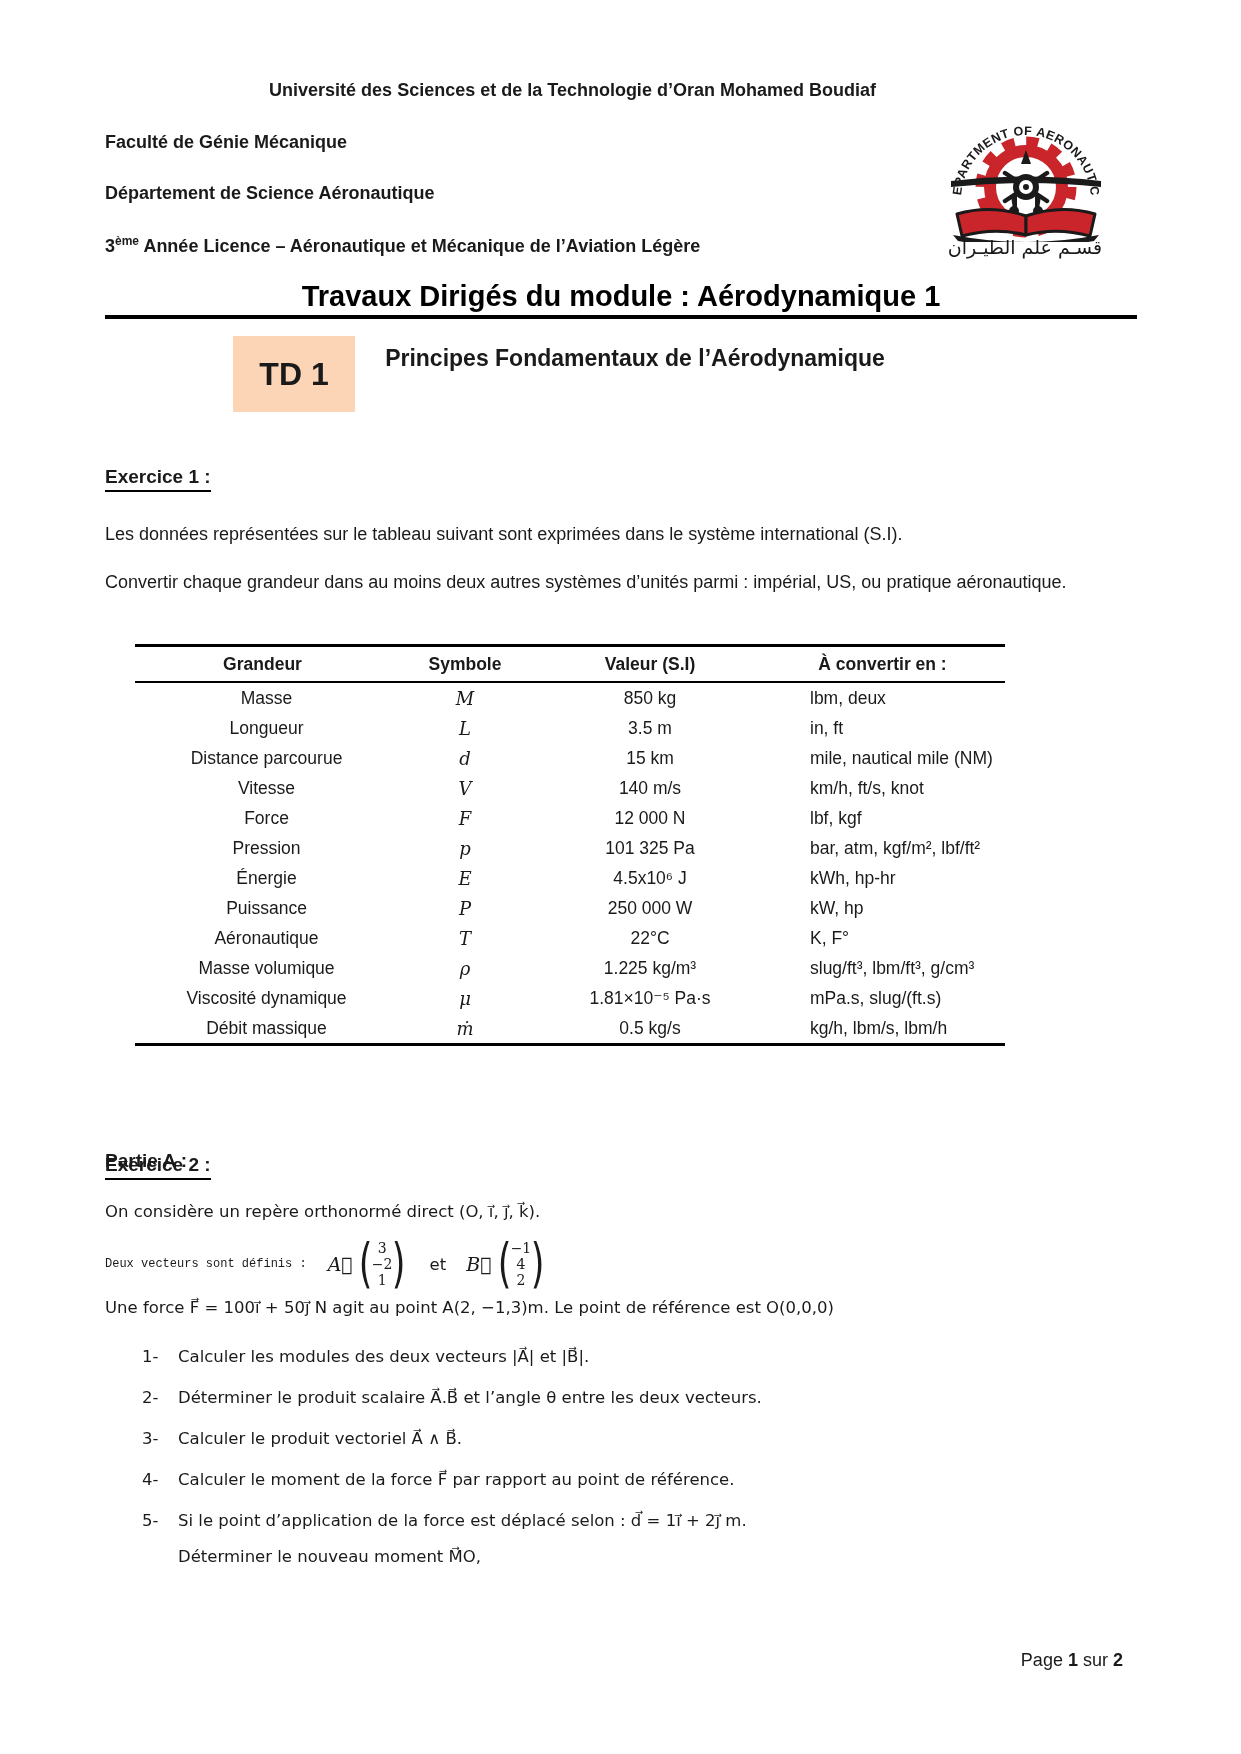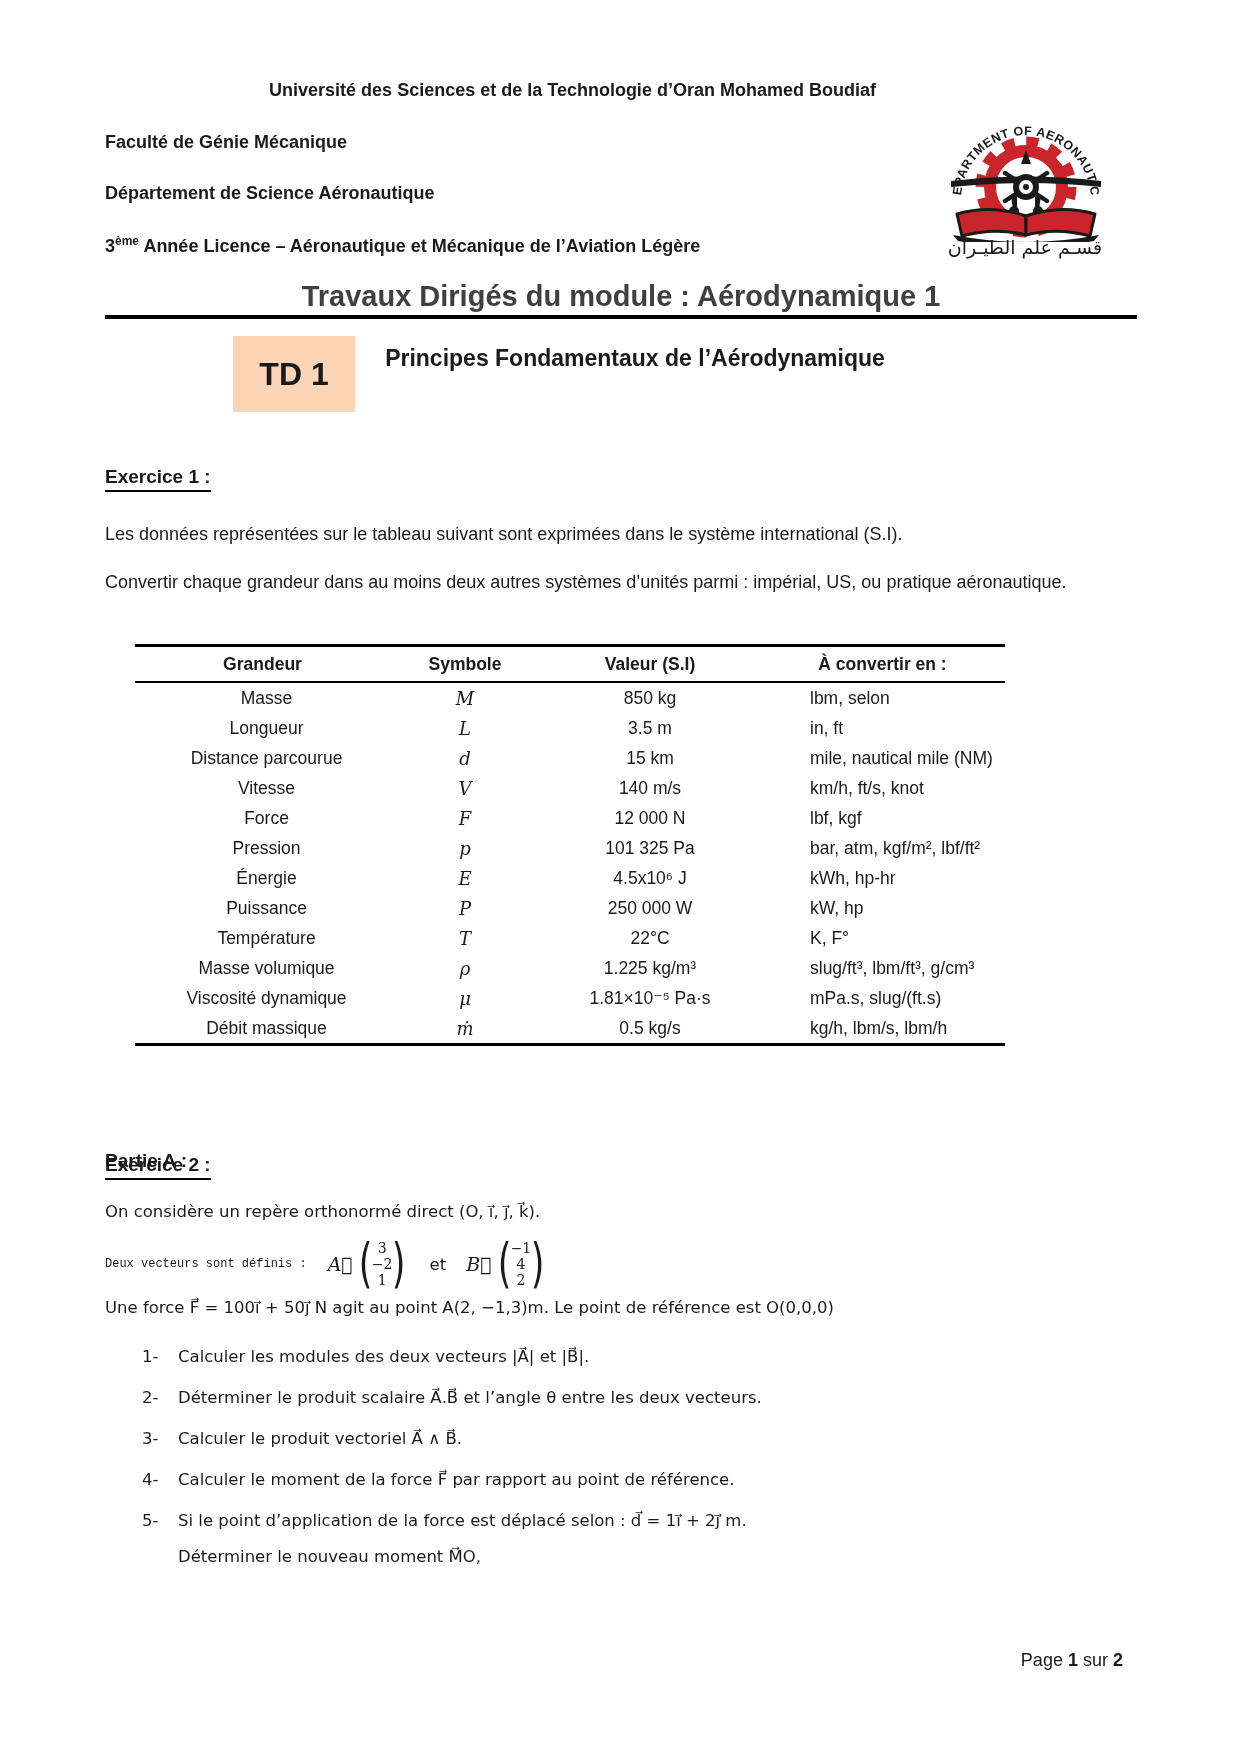--- a/index.html
+++ b/index.html
@@ -14,21 +14,21 @@
   .abs{position:absolute;}
   
   .uni-line{top:80px;left:105px;width:935px;text-align:center;font-size:18px;font-weight:bold;}
   .fac-line{top:132px;left:105px;font-size:18px;font-weight:bold;}
   .dep-line{top:183px;left:105px;font-size:18px;font-weight:bold;}
   .annee-line{top:234px;left:105px;font-size:18px;font-weight:bold;}
   .annee-line sup{font-size:12px;}
   .logo-box{top:92px;left:938px;width:176px;height:150px;}
   .logo-arabic{top:236px;left:930px;width:190px;text-align:center;font-size:19px;color:#1a1a1a;font-family:"DejaVu Sans",sans-serif;}
   
-  .main-title{top:280px;left:105px;width:1032px;text-align:center;font-size:29px;font-weight:bold;color:#404040;}
+  .main-title{top:280px;left:105px;width:1032px;text-align:center;font-size:29px;font-weight:bold;color:#000000;}
   .title-rule{top:315px;left:105px;width:1032px;height:4px;background:#000;}
   .td-box{top:336px;left:233px;width:122px;height:76px;background:#FBD5B5;display:flex;align-items:center;justify-content:center;font-size:32px;font-weight:bold;color:#1a1a1a;}
   .subtitle-block{top:341px;left:335px;width:600px;text-align:center;font-size:23px;font-weight:bold;line-height:35px;}
   
   .ex1-heading{top:466px;left:105px;font-size:19px;font-weight:bold;border-bottom:2.5px solid #000;padding-bottom:2px;}
   .ex1-p1{top:524px;left:105px;width:1032px;font-size:18px;}
   .ex1-p2{top:566px;left:105px;width:1032px;font-size:18px;line-height:32px;text-align:justify;}
   
   .conv-table{top:644px;left:135px;width:870px;border-collapse:collapse;table-layout:fixed;font-size:17.5px;}
   .conv-table{border-top:3.5px solid #000;border-bottom:3.5px solid #000;}
@@ -132,21 +132,21 @@
         <th>Symbole</th>
         <th>Valeur (S.I)</th>
         <th>À convertir en :</th>
       </tr>
     </thead>
     <tbody>
         <tr>
           <td class="c0">Masse</td>
           <td class="c1">M</td>
           <td class="c2">850 kg</td>
-          <td class="c3">lbm, selon</td>
+          <td class="c3">lbm, deux</td>
         </tr>
         <tr>
           <td class="c0">Longueur</td>
           <td class="c1">L</td>
           <td class="c2">3.5 m</td>
           <td class="c3">in, ft</td>
         </tr>
         <tr>
           <td class="c0">Distance parcourue</td>
           <td class="c1">d</td>
@@ -177,21 +177,21 @@
           <td class="c2">4.5x10⁶ J</td>
           <td class="c3">kWh, hp-hr</td>
         </tr>
         <tr>
           <td class="c0">Puissance</td>
           <td class="c1">P</td>
           <td class="c2">250 000 W</td>
           <td class="c3">kW, hp</td>
         </tr>
         <tr>
-          <td class="c0">Température</td>
+          <td class="c0">Aéronautique</td>
           <td class="c1">T</td>
           <td class="c2">22°C</td>
           <td class="c3">K, F°</td>
         </tr>
         <tr>
           <td class="c0">Masse volumique</td>
           <td class="c1">ρ</td>
           <td class="c2">1.225 kg/m³</td>
           <td class="c3">slug/ft³, lbm/ft³, g/cm³</td>
         </tr>

